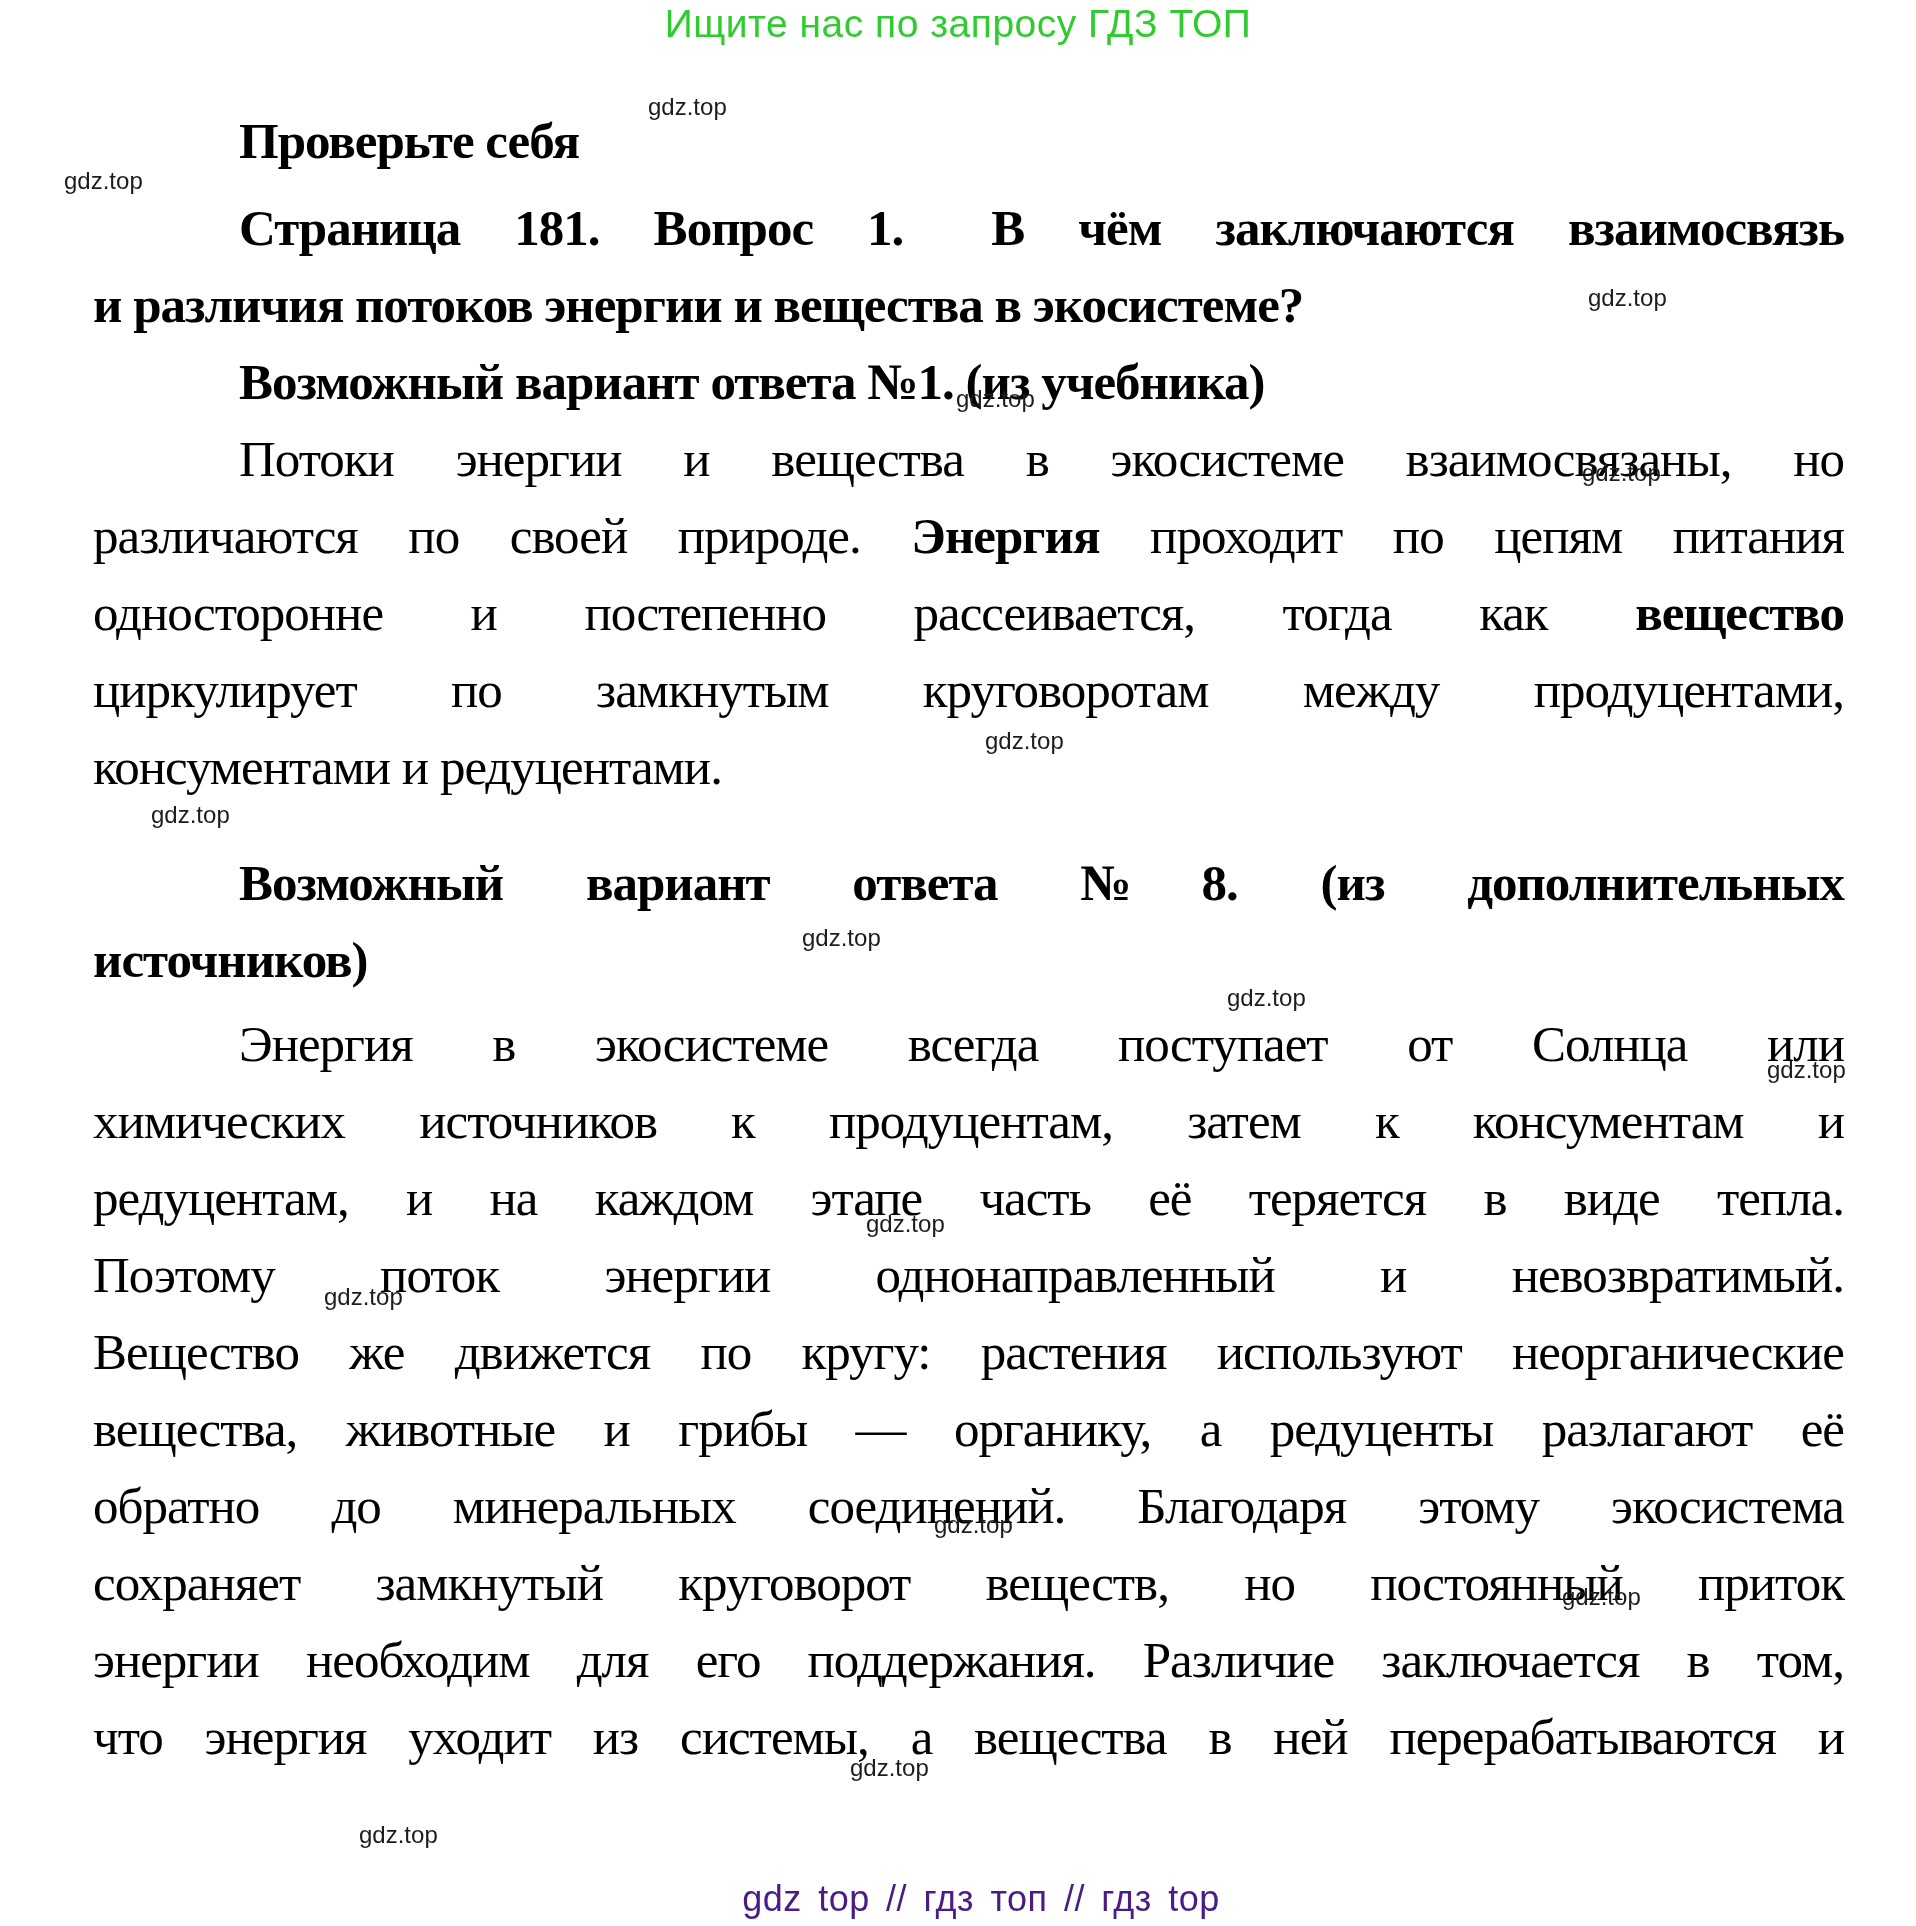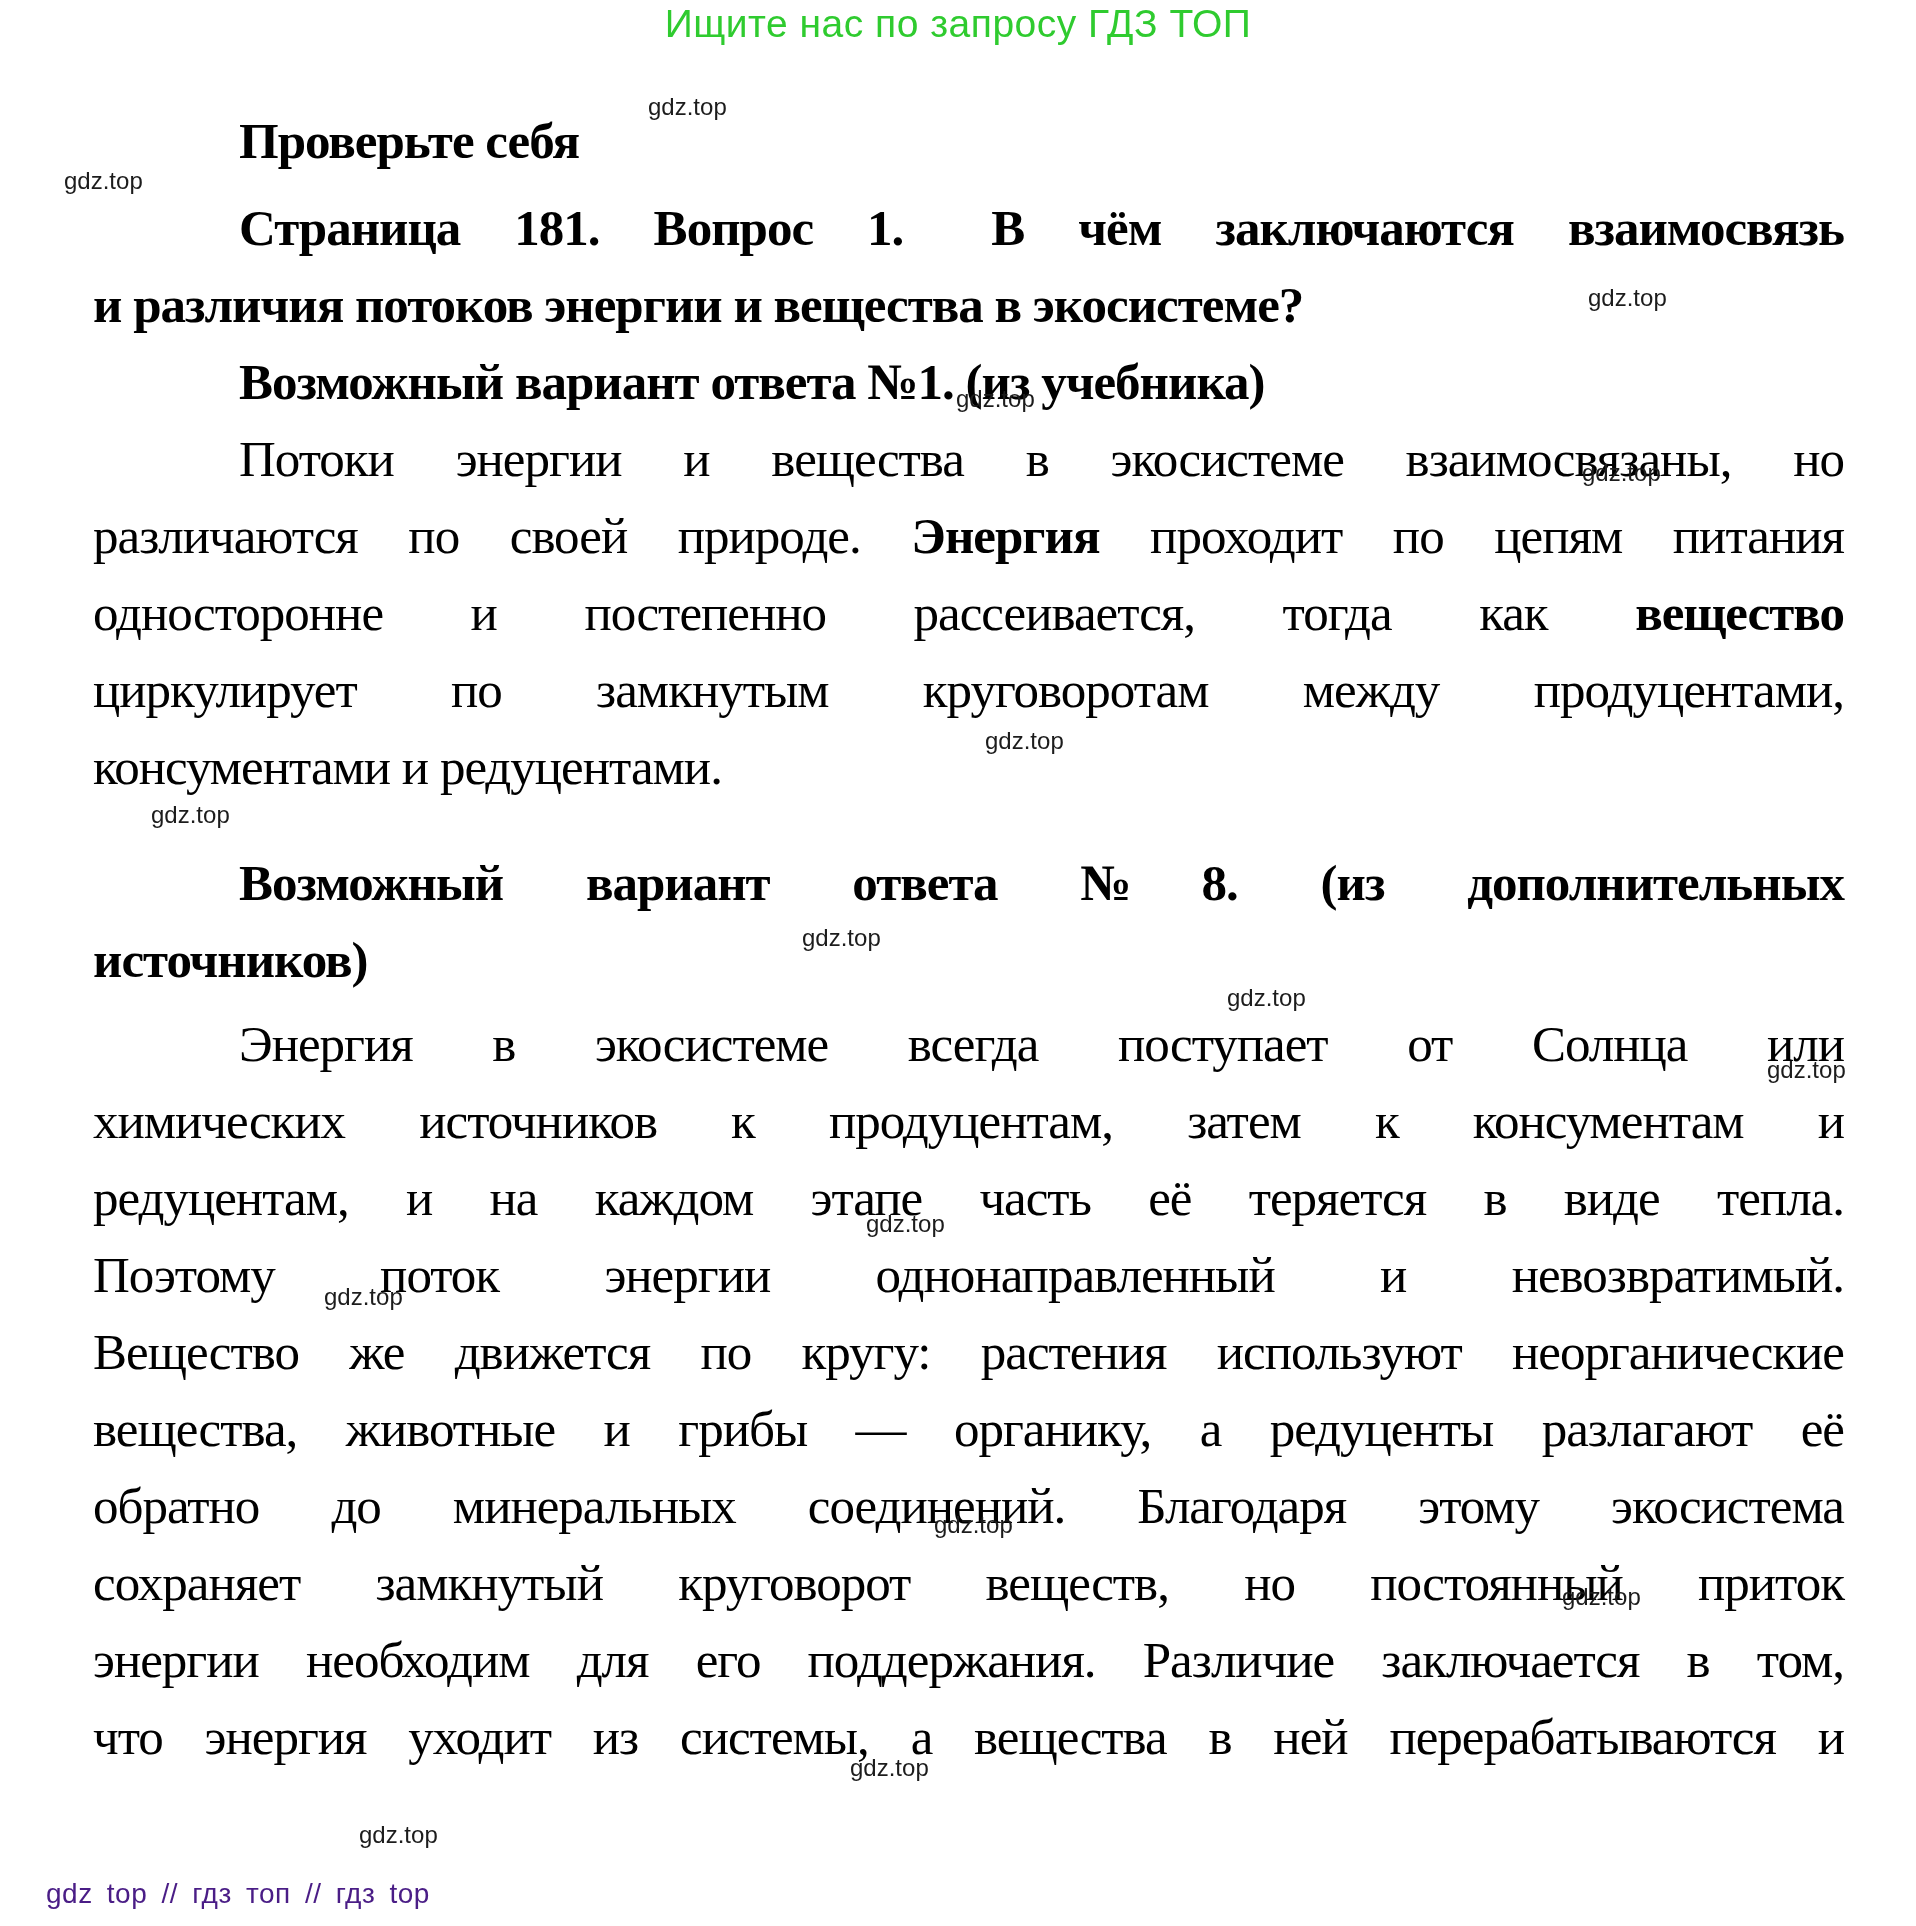--- a/index.html
+++ b/index.html
@@ -49,22 +49,23 @@
     font-family: "Liberation Sans", "DejaVu Sans", sans-serif;
     font-size: 24px;
     font-weight: 400;
     letter-spacing: 0px;
     line-height: 33px;
     white-space: nowrap;
   }
   .footer {
     position: absolute;
     top: 1878px; left: 0; right: 0;
+    text-align: center;
     font-family: "Liberation Sans", "DejaVu Sans", sans-serif;
-    font-size: 28px;
+    font-size: 36px;
     font-weight: 500;
     word-spacing: 5.9px;
     letter-spacing: 0.5px;
     margin-left: 46px;
   }
 </style>
 </head>
 <body>
 
 <div class="page">

